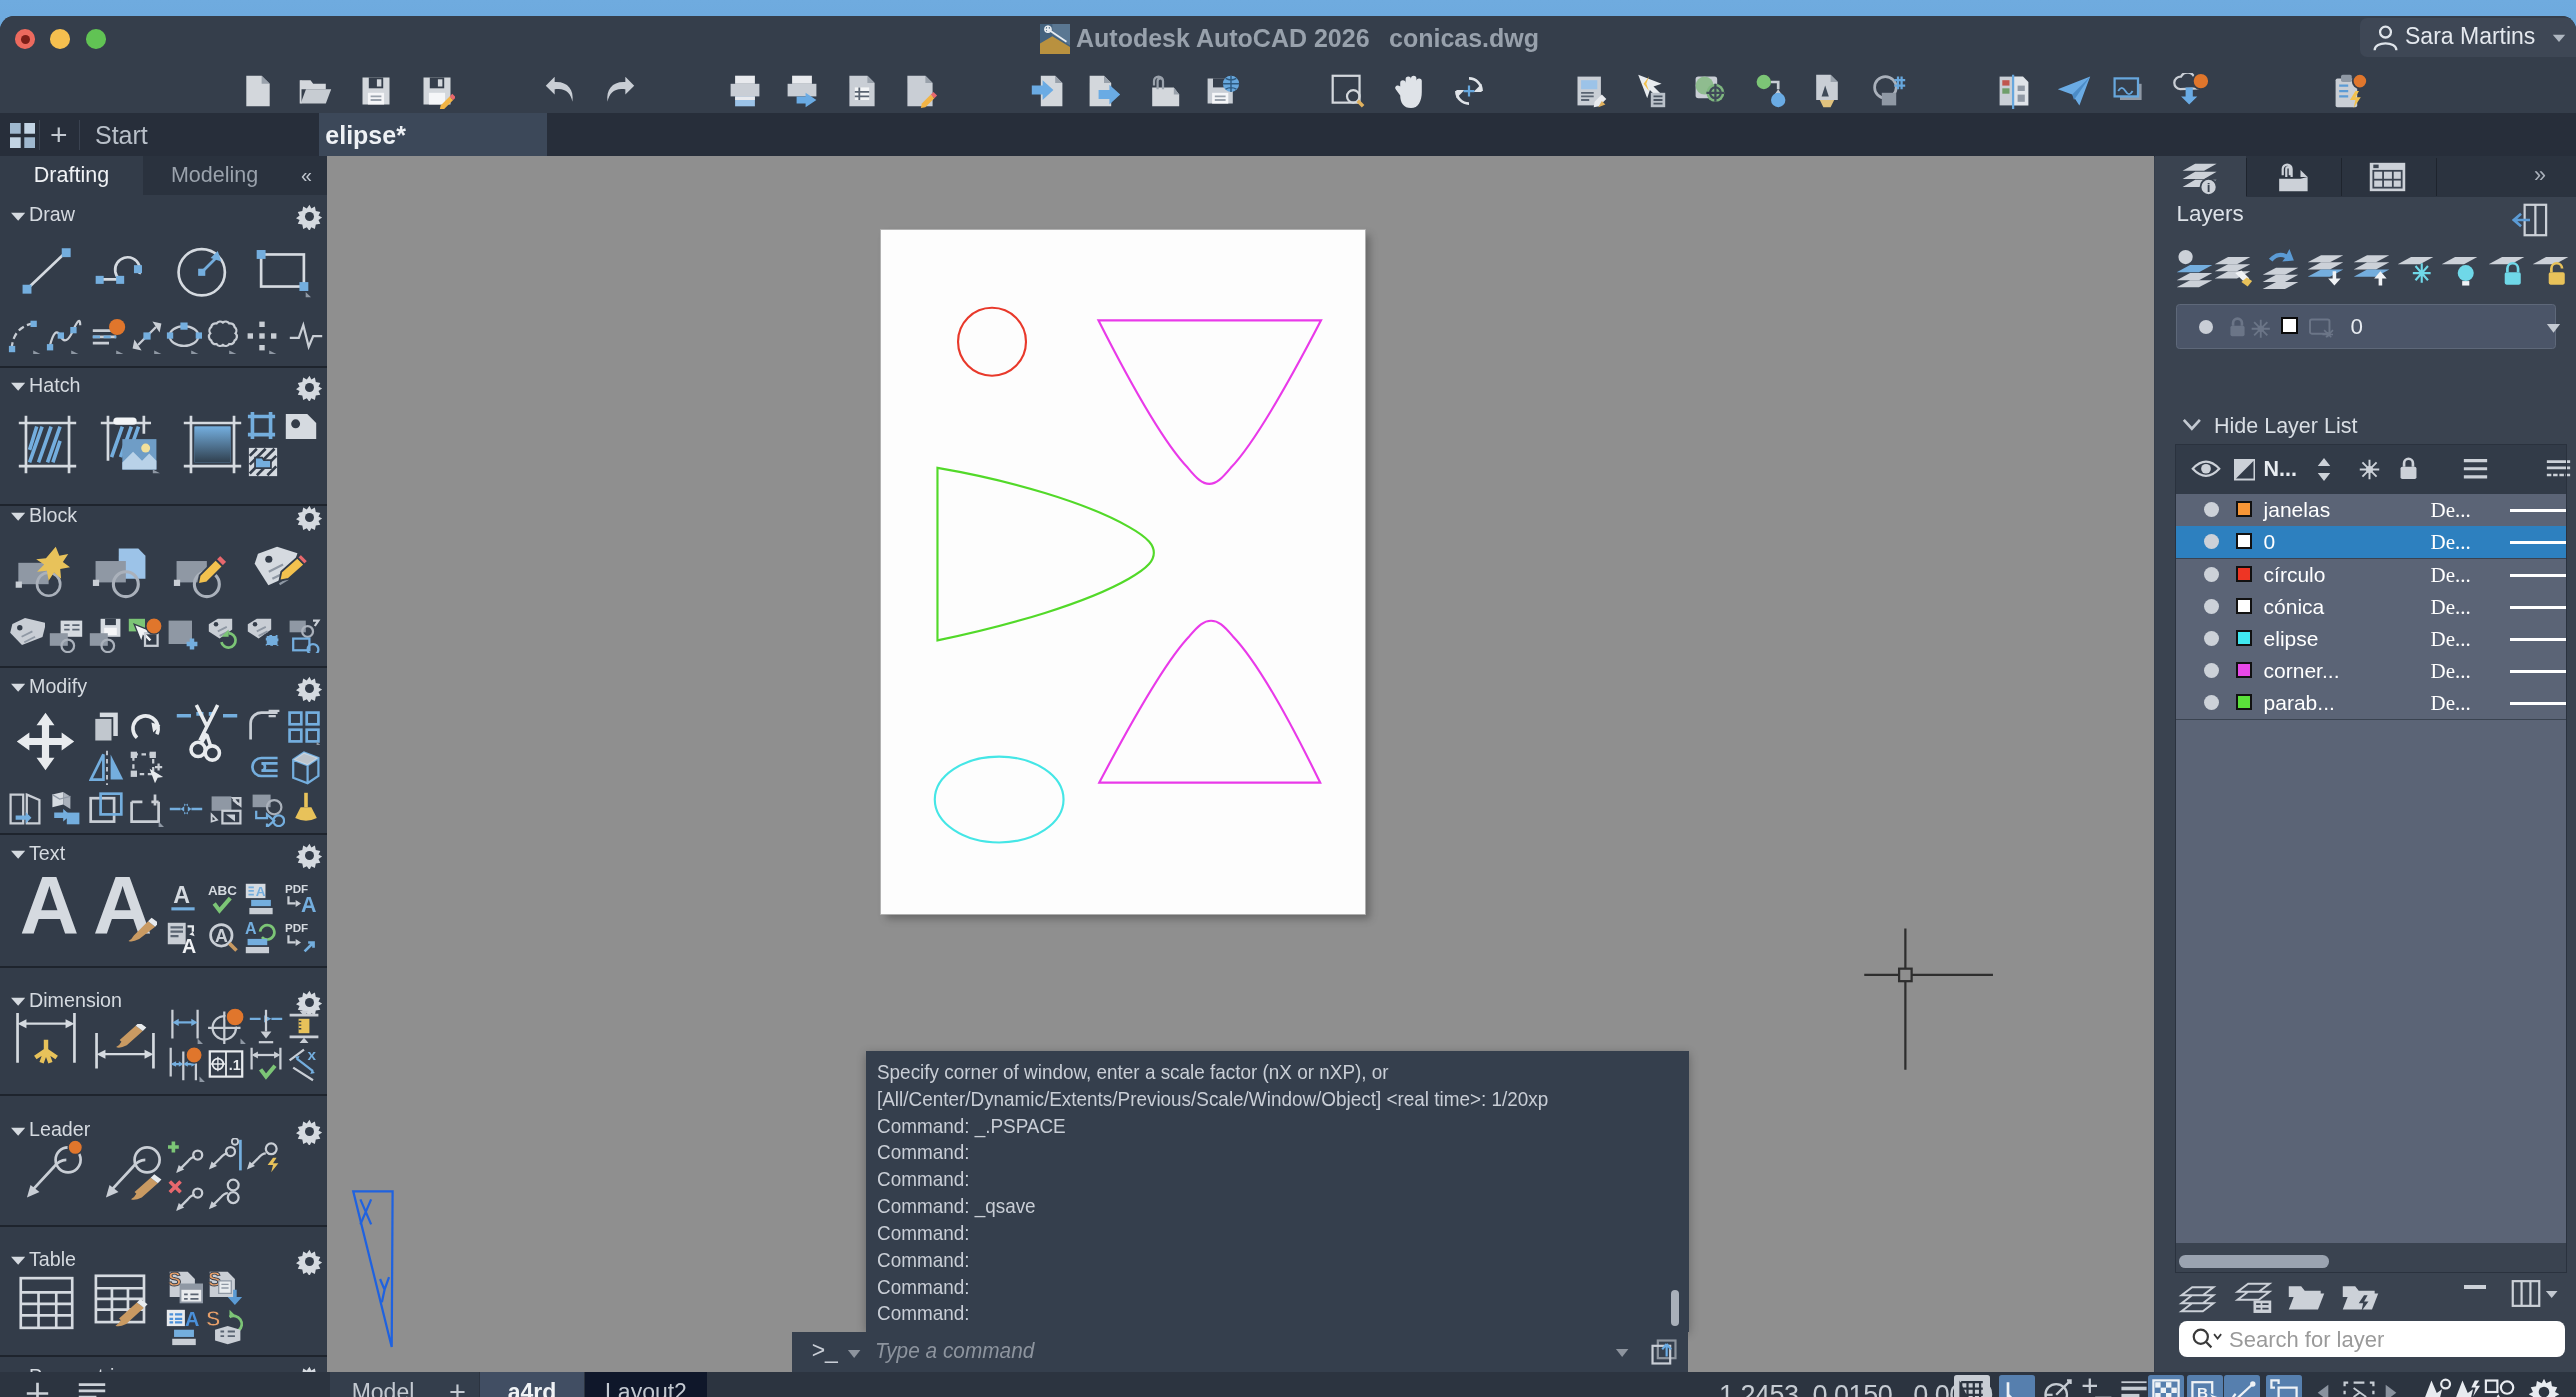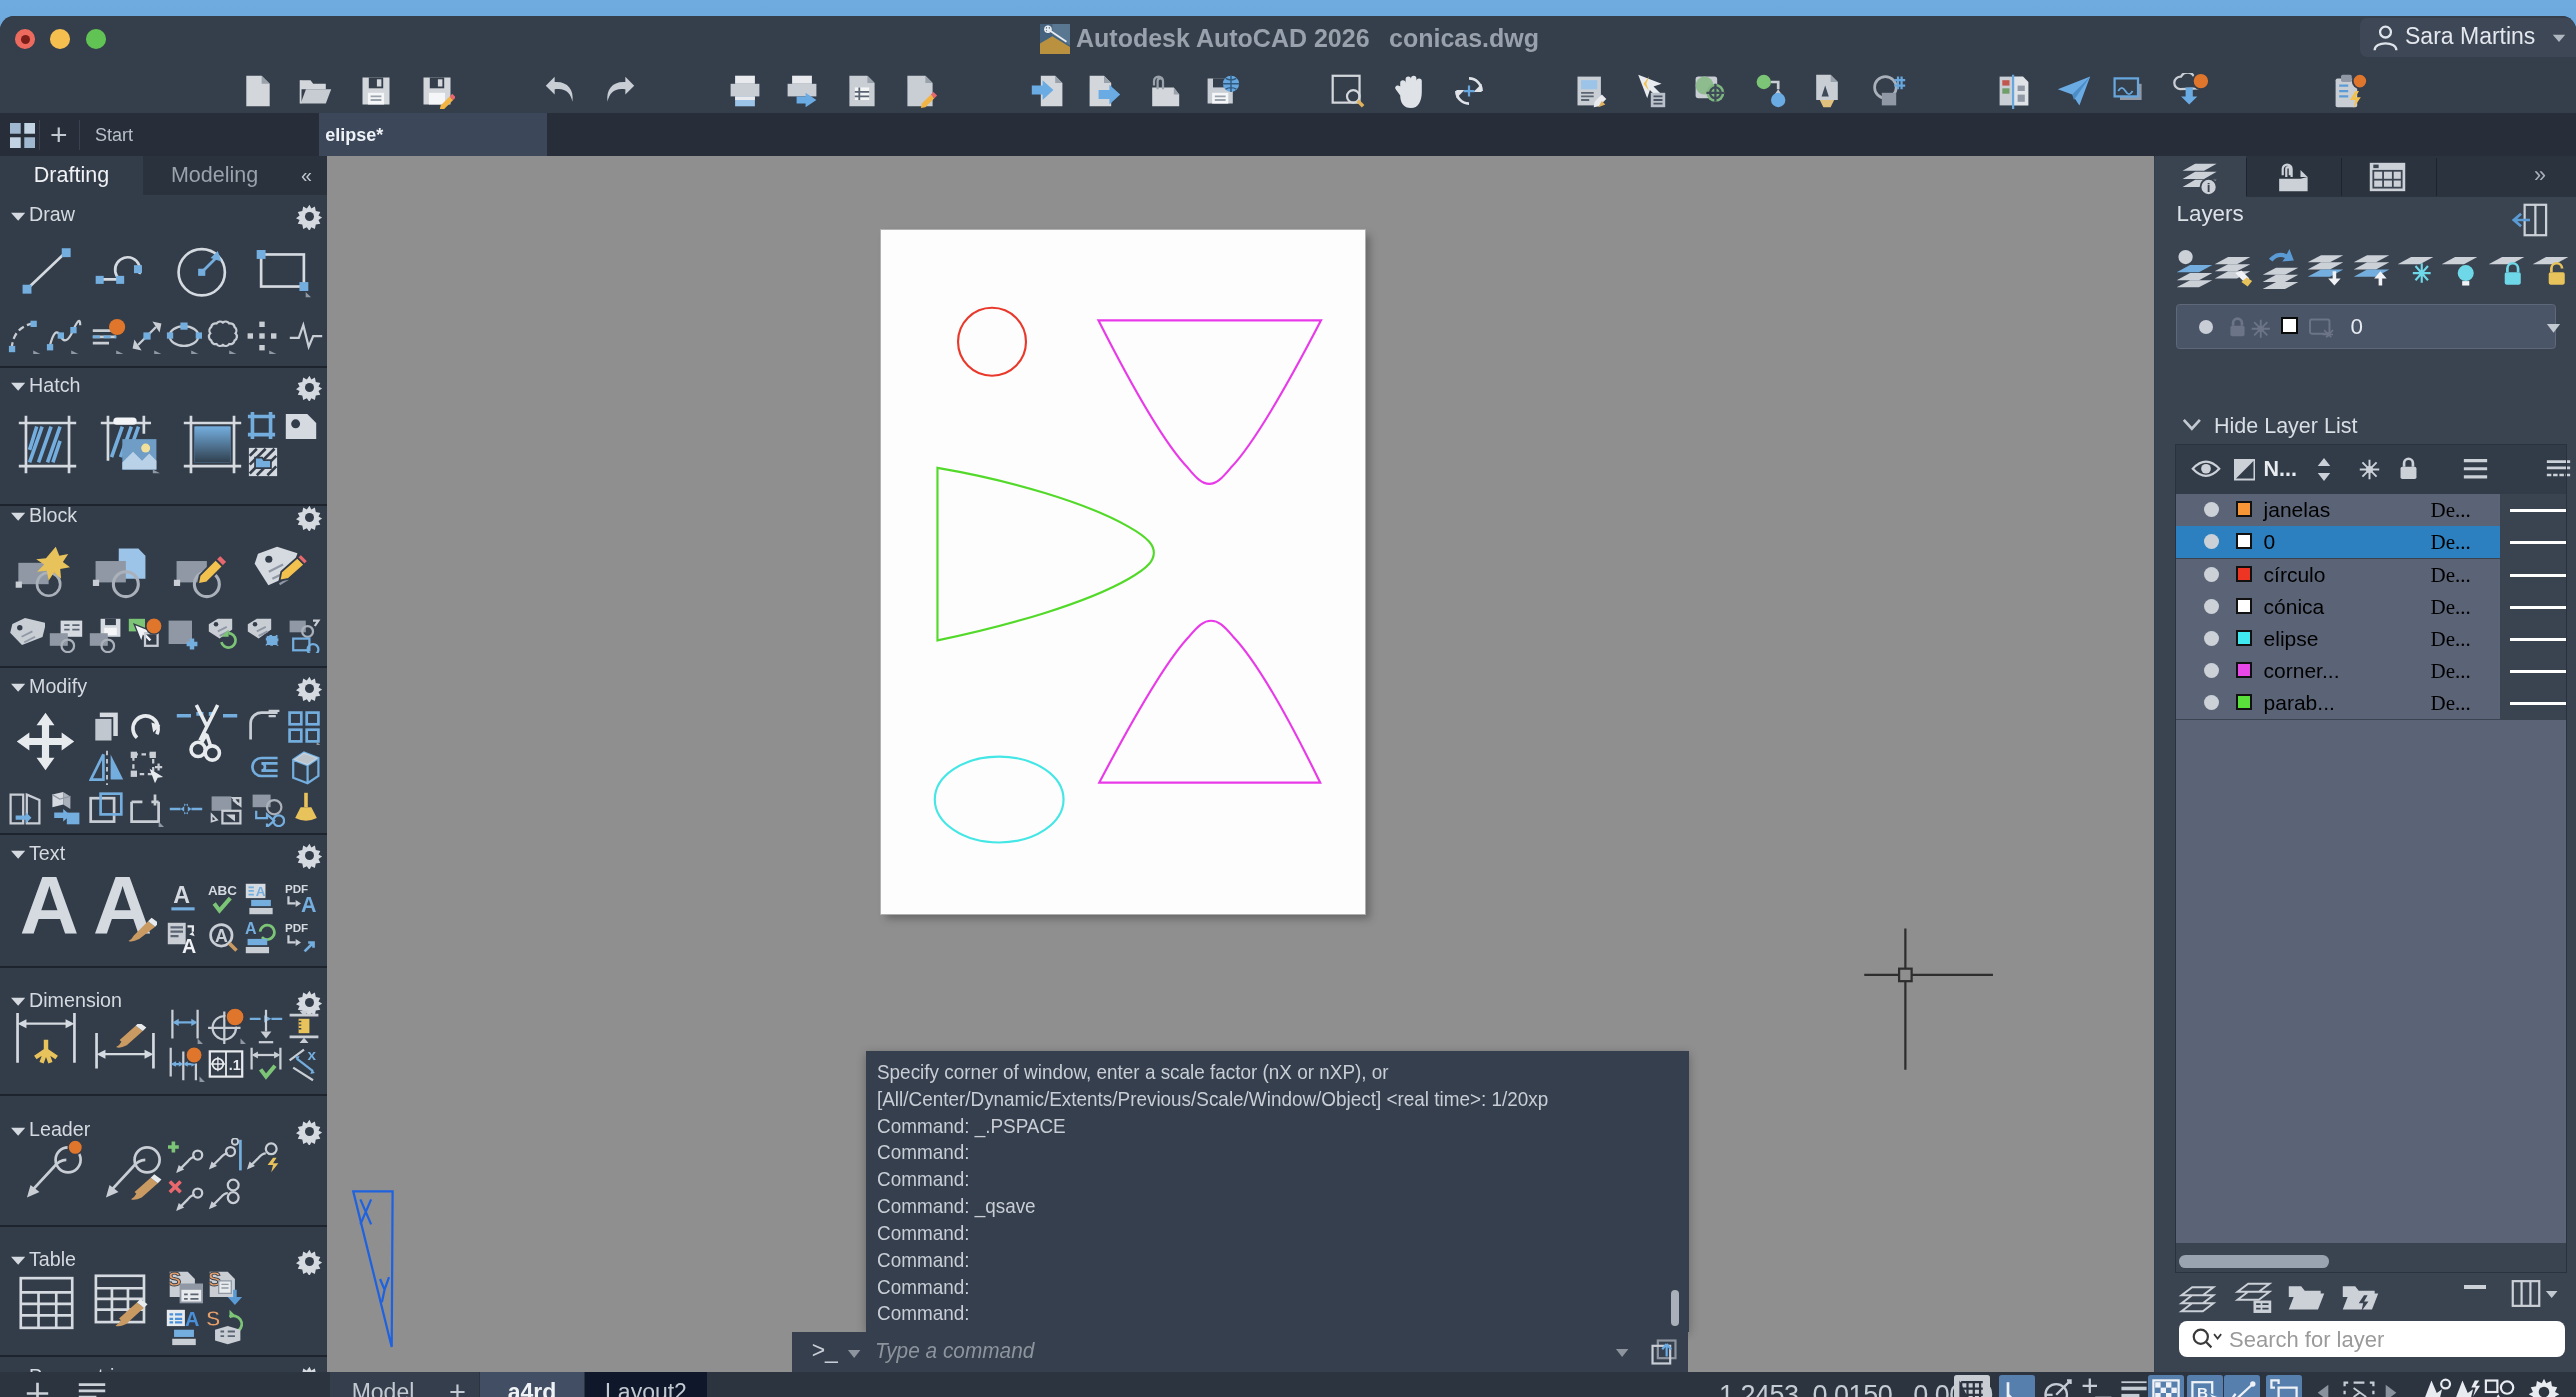--- a/index.html
+++ b/index.html
@@ -6,36 +6,36 @@
 *{box-sizing:border-box;font-family:"Liberation Sans",sans-serif;}
 .abs{position:absolute;}
 #win{position:absolute;left:0;top:0;width:2576px;height:1397px;border-radius:14.3px;overflow:hidden;background:#353e4b;margin-top:16px;}
 
 #titlebar{position:absolute;left:0;top:0;width:2576px;height:97px;background:#353e4b;}
 .tl{position:absolute;top:13.4px;width:19.7px;height:19.7px;border-radius:50%;}
 #title-text{position:absolute;top:8px;font-size:25px;font-weight:bold;color:#98a1ac;white-space:nowrap;}
 #user{position:absolute;right:0;top:1.8px;width:216px;height:39px;background:#3e4755;border-radius:7.2px 0 0 7.2px;color:#e4e8ee;font-size:23px;}
 
 #doctabs{position:absolute;left:0;top:97px;width:2576px;height:44px;background:#272e3a;}
-.dtab{position:absolute;top:0;height:44px;font-size:18px;line-height:44px;}
+.dtab{position:absolute;top:0;height:44px;font-size:25px;line-height:44px;}
 
 #leftpanel{position:absolute;left:0;top:140px;width:327px;height:1216px;background:#333c49;overflow:hidden;}
 .sechead{position:absolute;left:29px;font-size:19.7px;color:#d5dae0;}
 .divider{position:absolute;left:0;width:327px;height:1.8px;background:#1e242d;}
 
 #canvas{position:absolute;left:327px;top:140px;width:1827px;height:1216px;background:#8f8f8f;}
 #paper{position:absolute;left:554px;top:74px;width:484px;height:684px;background:#fdfdfd;box-shadow:0 0 0 0.9px #b5b5b5,4.5px 4.5px 7.2px rgba(60,60,60,.45);}
 
 #cmdhist{position:absolute;left:866px;top:1035px;width:823px;height:281px;background:#353f4d;box-shadow:0 1.8px 9px rgba(0,0,0,.3);}
 #cmdhist .ln{position:absolute;left:10.7px;font-size:21px;color:#c9ced6;white-space:pre;transform:scaleX(0.9);transform-origin:left top;}
 #cmdinput{position:absolute;left:792px;top:1316px;width:896px;height:40px;background:#353f4d;}
 
 #rightpanel{position:absolute;left:2155px;top:140px;width:421px;height:1216px;background:#3a4350;}
 #layerlist{position:absolute;left:20.6px;top:289px;width:390px;}
-.lrow{position:absolute;left:0;width:324px;height:32px;color:#000000;font-size:21px;}
+.lrow{position:absolute;left:0;width:390px;height:32px;color:#ffffff;font-size:21px;}
 .sw{position:absolute;left:60px;top:7.2px;width:16px;height:16px;border:2.7px solid #111;}
 .ldot{position:absolute;left:28px;top:8px;width:15px;height:15px;border-radius:50%;background:#ccd1d8;}
 .lname{position:absolute;left:88px;top:3.6px;}
 .lde{position:absolute;left:255px;top:3.6px;font-family:Liberation Serif, serif;}
 .lline{position:absolute;left:334px;top:15px;width:56px;height:2.7px;background:#fff;}
 
 #statusbar{position:absolute;left:0;top:1356px;width:2576px;height:41px;background:#2c3440;}
 .stab{position:absolute;top:0;height:41px;line-height:41px;font-size:23px;text-align:center;color:#c3c9d1;}
 .sticon{position:absolute;top:2.7px;width:36px;height:36px;border-radius:2.7px;}
 .blue{background:#567fae;}

